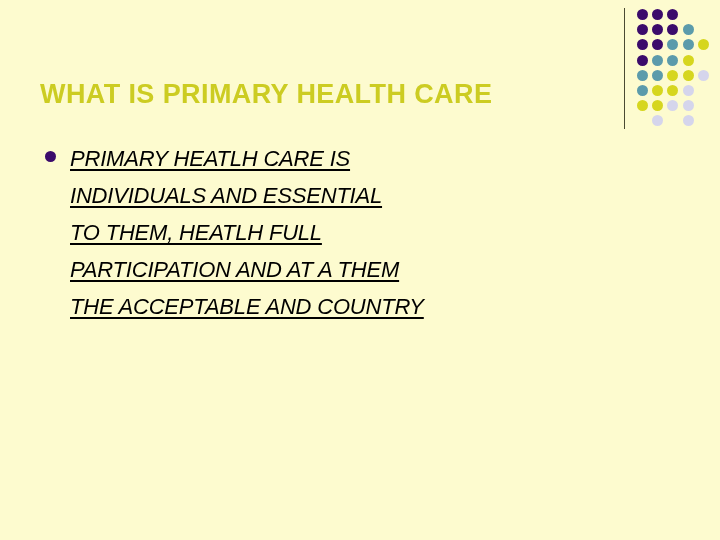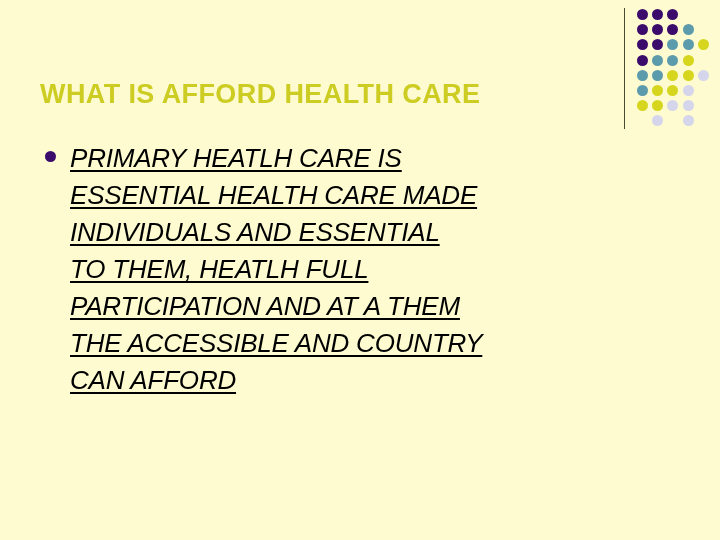--- a/index.html
+++ b/index.html
@@ -93,21 +93,21 @@
     background: #3b0b6b;
   }
 
   .body-lines {
     margin: 0;
     padding: 0;
     list-style: none;
   }
 
   .body-line {
-    font-size: 26px;
+    font-size: 22px;
     font-style: italic;
     font-weight: normal;
     color: #000000;
     line-height: 37px;
     height: 37px;
     letter-spacing: -0.2px;
     white-space: nowrap;
   }
 
   .body-line span {
@@ -151,30 +151,28 @@
         <div class="dot" style="left: 45.6px; top: 76px; background: rgb(213, 213, 236);"></div>
         <div class="dot" style="left: 0px; top: 91.2px; background: rgb(214, 214, 30);"></div>
         <div class="dot" style="left: 15.2px; top: 91.2px; background: rgb(214, 214, 30);"></div>
         <div class="dot" style="left: 30.4px; top: 91.2px; background: rgb(213, 213, 236);"></div>
         <div class="dot" style="left: 45.6px; top: 91.2px; background: rgb(213, 213, 236);"></div>
         <div class="dot" style="left: 15.2px; top: 106.4px; background: rgb(213, 213, 236);"></div>
         <div class="dot" style="left: 45.6px; top: 106.4px; background: rgb(213, 213, 236);"></div>
       </div>
   </div>
 
-  <h1 id="title" style="color: rgb(204, 204, 34);">WHAT IS AFFORD HEALTH CARE</h1>
+  <h1 id="title" style="color: rgb(204, 204, 34);">WHAT IS PRIMARY HEALTH CARE</h1>
 
   <div id="body-block">
     <div class="bullet-row">
       <span class="bullet-marker" style="background: rgb(59, 11, 107);"></span>
       <ul class="body-lines" id="body-lines" style="color: rgb(0, 0, 0);">
           <li class="body-line"><span>PRIMARY HEATLH CARE IS</span></li>
-          <li class="body-line"><span>ESSENTIAL HEALTH CARE MADE</span></li>
           <li class="body-line"><span>INDIVIDUALS AND ESSENTIAL</span></li>
           <li class="body-line"><span>TO THEM, HEATLH FULL</span></li>
           <li class="body-line"><span>PARTICIPATION AND AT A THEM</span></li>
-          <li class="body-line"><span>THE ACCESSIBLE AND COUNTRY</span></li>
-          <li class="body-line"><span>CAN AFFORD</span></li>
+          <li class="body-line"><span>THE ACCEPTABLE AND COUNTRY</span></li>
         </ul>
     </div>
   </div>
 
 </div>
 
 </body></html>

